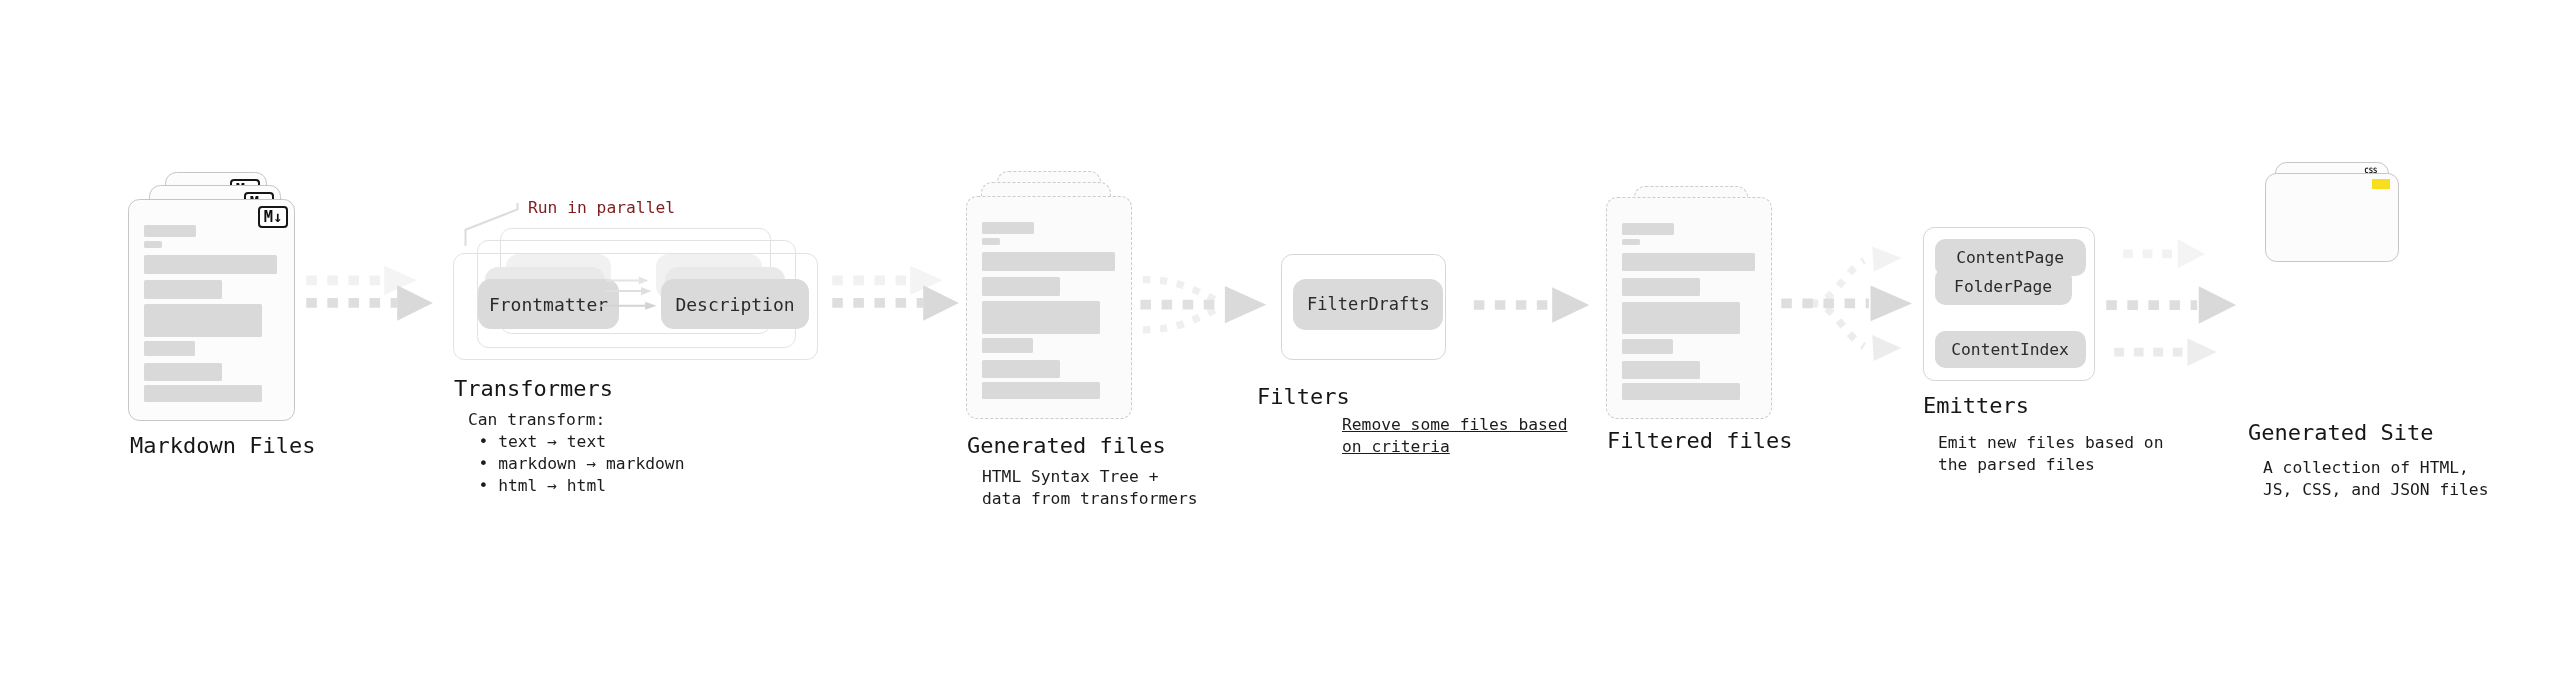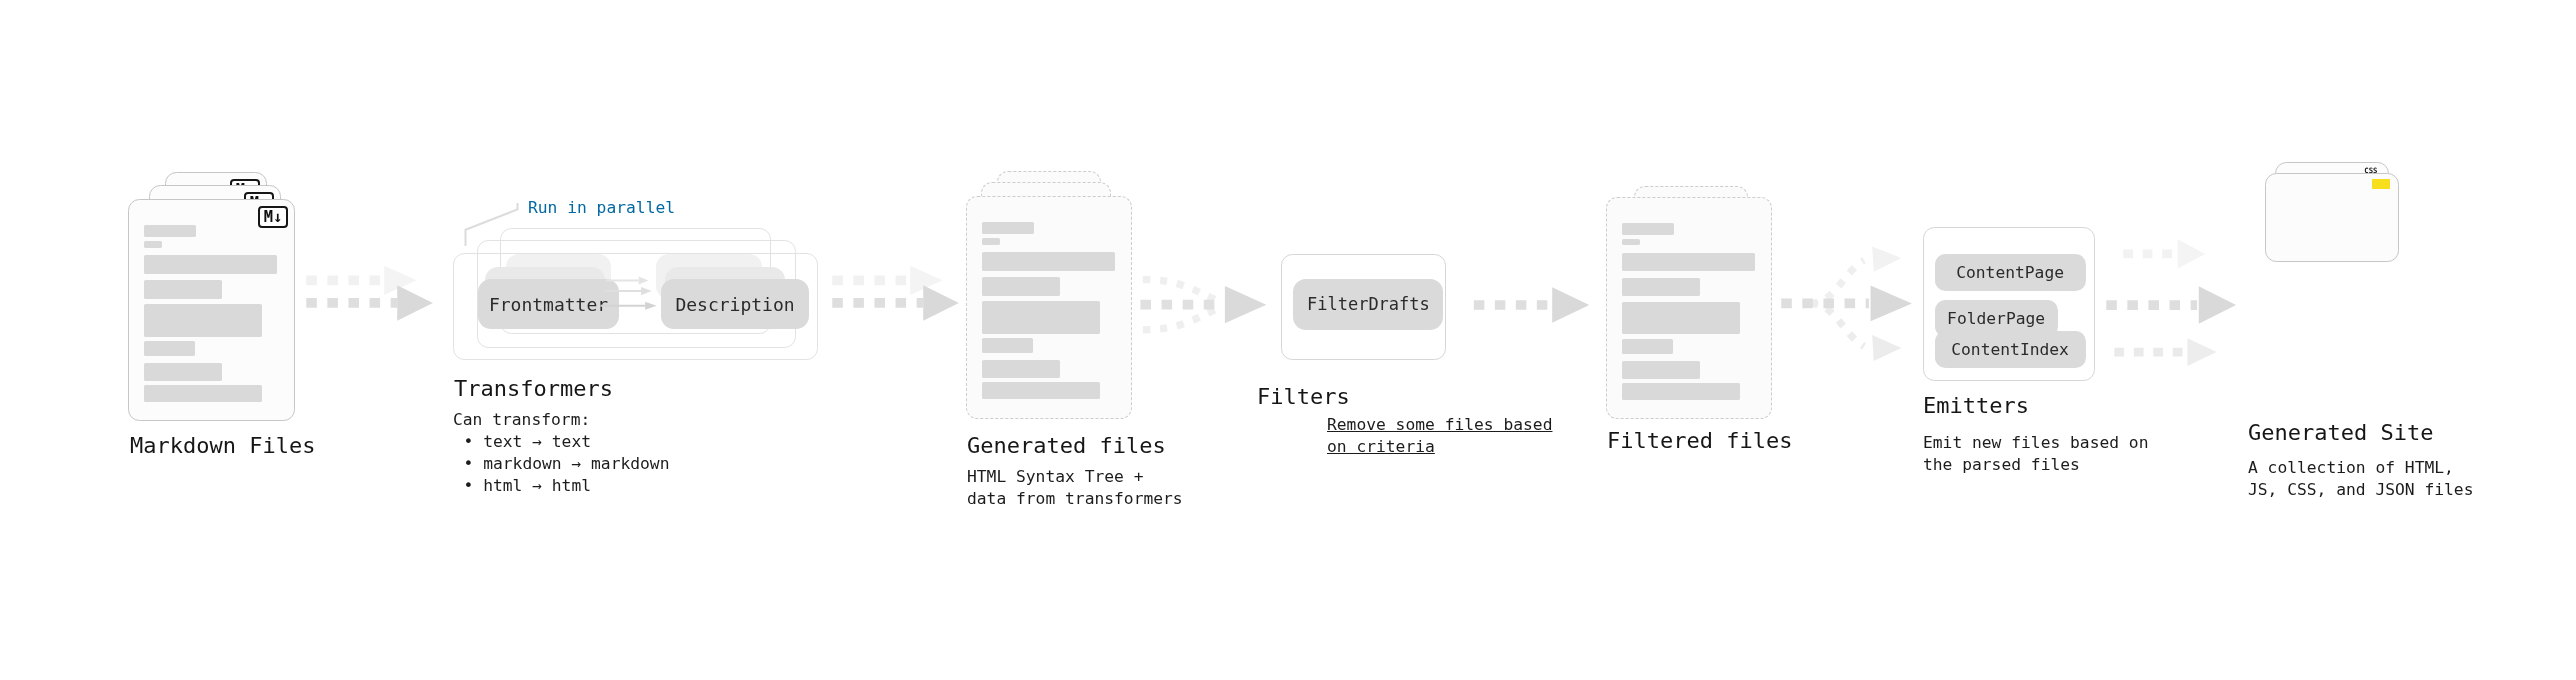--- a/index.html
+++ b/index.html
@@ -35,23 +35,23 @@
   
   .obox{position:absolute;border:1.6px solid #e2e2e2;border-radius:11.4px;box-sizing:border-box;background:transparent;}
   .wbox{position:absolute;border:1.6px solid #d6d6d6;border-radius:11.4px;box-sizing:border-box;background:#ffffff;}
   .pill{position:absolute;background:#dadada;border-radius:13px;display:flex;align-items:center;justify-content:center;
     font-size:18px;color:#2b2b2b;box-sizing:border-box;}
   .pill.small{font-size:16.3px;border-radius:10.6px;}
   .ghost1{background:#e9e9e9;}
   .ghost2{background:#f1f1f1;}
   
   .caption{position:absolute;font-size:22px;line-height:28px;color:#161616;font-weight:500;white-space:nowrap;}
-  .details{position:absolute;font-size:16.3px;line-height:22px;color:#1c1c1c;white-space:nowrap;}
+  .details{position:absolute;font-size:16.3px;line-height:22px;color:#1c1c1c;white-space:nowrap;margin-left:15px;}
   .details .indent{padding-left:10.6px;}
-  .note{position:absolute;font-size:16.3px;color:#0369a1;white-space:nowrap;}
+  .note{position:absolute;font-size:16.3px;color:#7f1d1d;white-space:nowrap;}
   svg{position:absolute;overflow:visible;}
 </style>
 </head>
 <body>
 
 <div class="stack" style="left:128px;top:172px;width:203px;height:252px;">
   <div class="card" style="left:37px;top:0;width:102px;height:89px;">
     <span class="md-badge">M↓</span>
   </div>
   <div class="card" style="left:21px;top:13px;width:132px;height:89px;">
@@ -183,22 +183,22 @@
 <svg style="left:1778px;top:236px;" width="138" height="138" viewBox="0 0 170 170">
   <path d="M 40,83 C 70,83 80,45 106,30" fill="none" stroke="#efefef" stroke-width="9" stroke-dasharray="9 12"></path>
   <polygon points="116,13 152,27 118,44" fill="#f2f2f2"></polygon>
   <path d="M 40,83 C 70,83 80,121 106,136" fill="none" stroke="#ececec" stroke-width="9" stroke-dasharray="9 12"></path>
   <polygon points="116,122 152,138 118,154" fill="#ececec"></polygon>
   <line x1="4" y1="83" x2="112" y2="83" stroke="#dedede" stroke-width="12" stroke-dasharray="13 13"></line>
   <polygon points="114,61 165,83 114,105" fill="#d9d9d9"></polygon>
 </svg>
 
 <div class="wbox" style="left:1923px;top:227px;width:172px;height:154px;">
-  <div class="pill small" style="left:10.6px;top:10.6px;width:151px;height:37px;margin-top:15px;">ContentPage</div>
-  <div class="pill small" style="left:10.6px;top:72px;width:123px;height:37px;">FolderPage</div>
+  <div class="pill small" style="left:10.6px;top:10.6px;width:151px;height:37px;">ContentPage</div>
+  <div class="pill small" style="left:10.6px;top:40px;width:137px;height:37px;">FolderPage</div>
   <div class="pill small" style="left:10.6px;top:103px;width:151px;height:37px;">ContentIndex</div>
 </div>
 <div class="caption" style="left:1923px;top:392px;">Emitters</div>
 <div class="details" style="left:1923px;top:432px;">
   <div>Emit new files based on</div>
   <div>the parsed files</div>
 </div>
 
 <svg style="left:2103px;top:232px;" width="142" height="142" viewBox="0 0 175 175">
   <line x1="25" y1="27" x2="90" y2="27" stroke="#f2f2f2" stroke-width="11" stroke-dasharray="12 12"></line>

